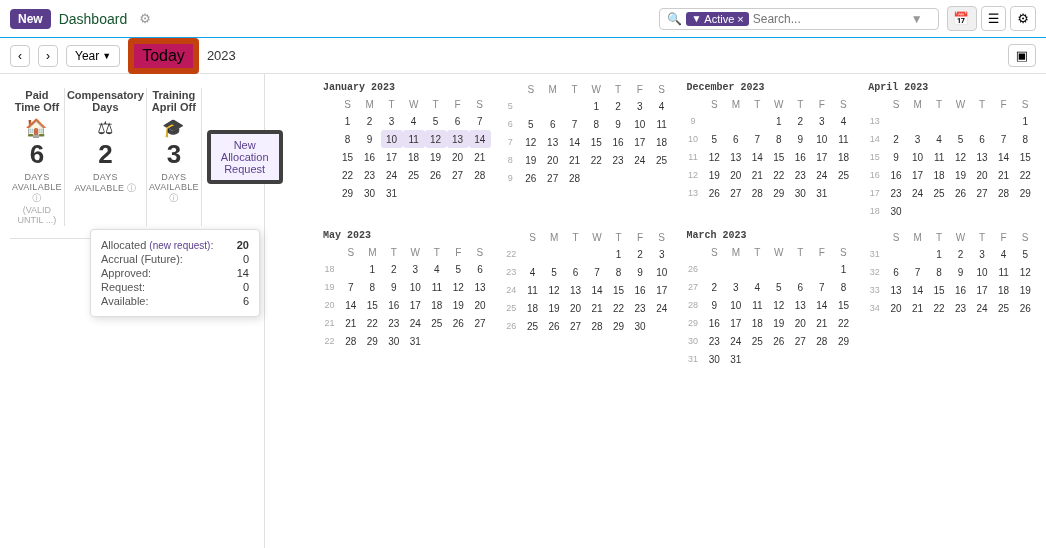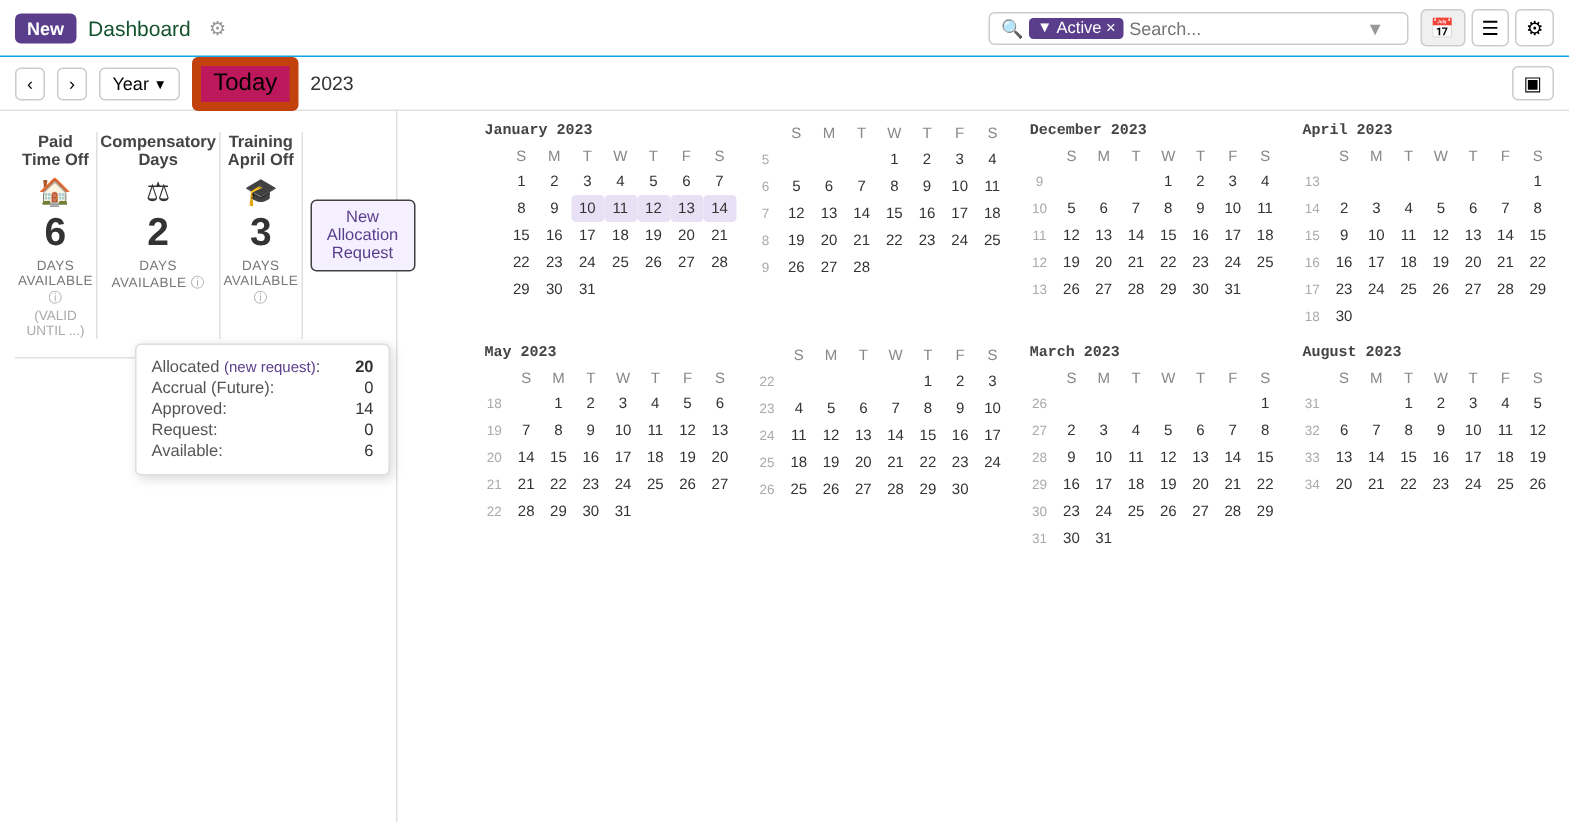--- a/index.html
+++ b/index.html
@@ -30,21 +30,21 @@
     .sidebar-toggle { border: 1px solid #ccc; border-radius: 4px; padding: 3px 7px; cursor: pointer; background: #fff; font-size: 13px; }
 
     
     .main { display: flex; height: calc(548px - 74px); overflow: hidden; gap: 44px; }
 
     
     .left-panel { width: 265px; border-right: 1px solid #e0e0e0; padding: 10px; position: relative; }
     .leave-type { flex: 1; text-align: center; padding: 5px 2px; }
     .leave-type-title { font-size: 11px; font-weight: 600; color: #444; margin-bottom: 4px; }
     .days-available { font-size: 9px; color: #777; margin-top: 2px; letter-spacing: 0.3px; }
-    .new-alloc-btn { background: #f5f0ff; border: 1px solid #404040; border-radius: 4px; padding: 5px 10px; font-size: 11px; color: #5a3e8c; cursor: pointer; display: block; margin: 8px auto; }
+    .new-alloc-btn { background: #f5f0ff; border: 4px solid #404040; border-radius: 4px; padding: 5px 10px; font-size: 11px; color: #5a3e8c; cursor: pointer; display: block; margin: 8px auto; }
 
     
     .tooltip-popup { position: absolute; top: 155px; left: 90px; background: #fff; border: 1px solid #ddd; border-radius: 4px; padding: 8px 10px; box-shadow: 2px 2px 8px rgba(0,0,0,0.15); z-index: 100; min-width: 170px; }
     .tooltip-row { display: flex; justify-content: space-between; font-size: 11px; padding: 1px 0; align-items: flex-end; }
     .tooltip-label { color: #555; }
     .tooltip-value { font-weight: 500; color: #333; min-width: 20px; text-align: right; }
     .tooltip-allocated { color: #333; font-weight: 600; }
     .allocated-tag { color: #5a3e8c; font-size: 10px; }
 
     
@@ -655,21 +655,20 @@
                   <td class=" other-month"></td>
                   <td class=" other-month"></td>
                   <td class=" other-month"></td>
                   <td class=" other-month"></td>
                   <td class=" other-month"></td>
                 </tr>
               </tbody>
             </table>
           </div>
           <div class="month-cal">
-            <div class="month-title">August 2023</div>
             <table class="cal-table">
               <thead>
                 <tr>
                   <th></th>
                   <th>S</th>
                   <th>M</th>
                   <th>T</th>
                   <th>W</th>
                   <th>T</th>
                   <th>F</th>

